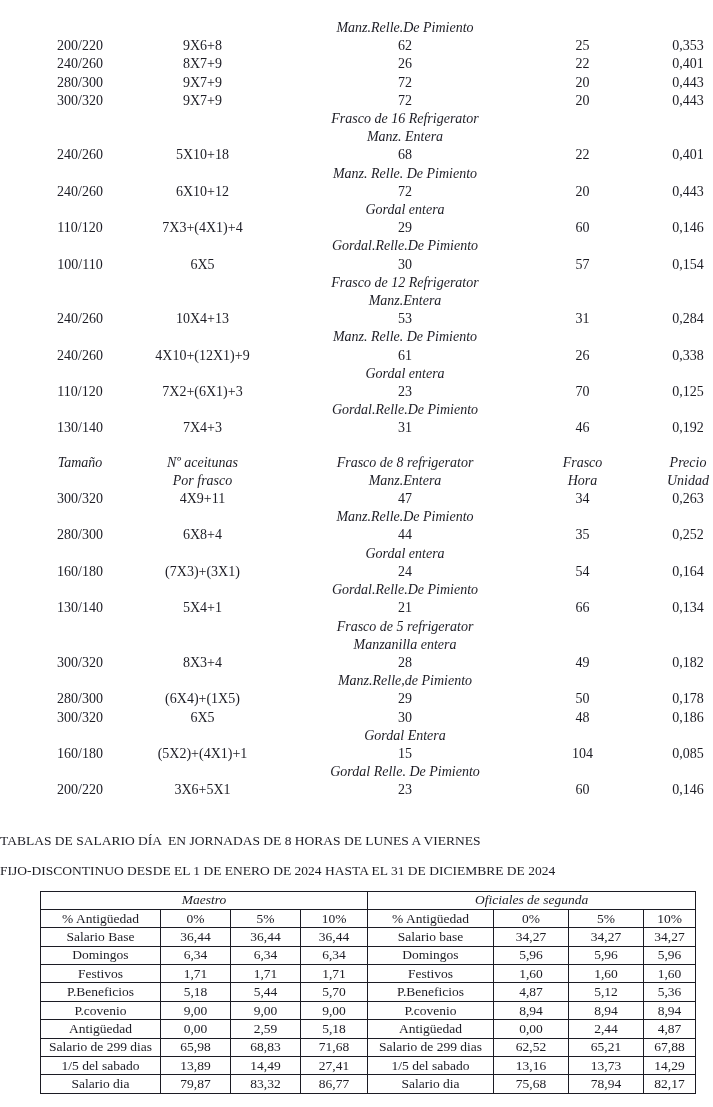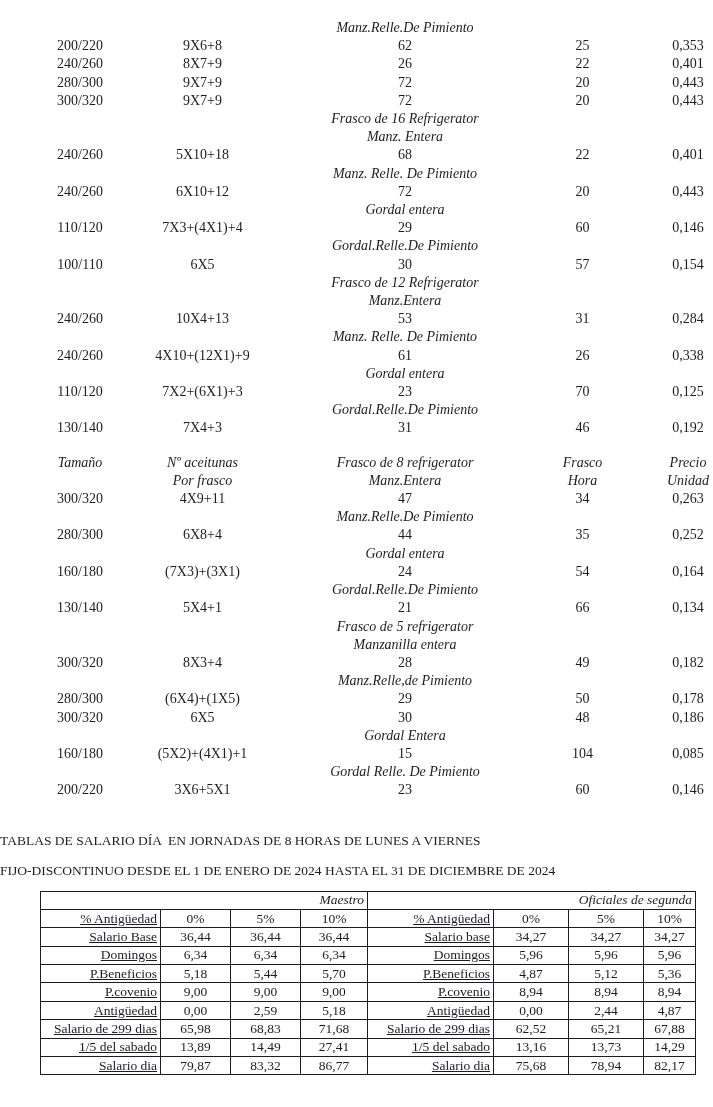--- a/index.html
+++ b/index.html
@@ -42,22 +42,22 @@
     width:655px;
     font-size:13.5px;
   }
   #salary-table td{
     border:1.5px solid #1c1c24;
     height:17.4px;
     padding:0 3px;
     white-space:nowrap;
     overflow:hidden;
   }
-  #salary-table td.ttl{font-style:italic;text-align:right;}
-  #salary-table td.lbl{text-align:right;text-decoration:underline;}
+  #salary-table td.ttl{font-style:italic;text-align:center;}
+  #salary-table td.lbl{text-align:center;}
   #salary-table td.num{text-align:center;}
 </style>
 </head>
 <body>
 
 <div class="doc">
 
   <div id="price-list">
       <div class="prow cat">
         <span></span>
@@ -399,20 +399,30 @@
           <td class="lbl">Domingos</td>
           <td class="num">6,34</td>
           <td class="num">6,34</td>
           <td class="num">6,34</td>
           <td class="lbl">Domingos</td>
           <td class="num">5,96</td>
           <td class="num">5,96</td>
           <td class="num">5,96</td>
         </tr>
         <tr>
+          <td class="lbl">Festivos</td>
+          <td class="num">1,71</td>
+          <td class="num">1,71</td>
+          <td class="num">1,71</td>
+          <td class="lbl">Festivos</td>
+          <td class="num">1,60</td>
+          <td class="num">1,60</td>
+          <td class="num">1,60</td>
+        </tr>
+        <tr>
           <td class="lbl">P.Beneficios</td>
           <td class="num">5,18</td>
           <td class="num">5,44</td>
           <td class="num">5,70</td>
           <td class="lbl">P.Beneficios</td>
           <td class="num">4,87</td>
           <td class="num">5,12</td>
           <td class="num">5,36</td>
         </tr>
         <tr>

